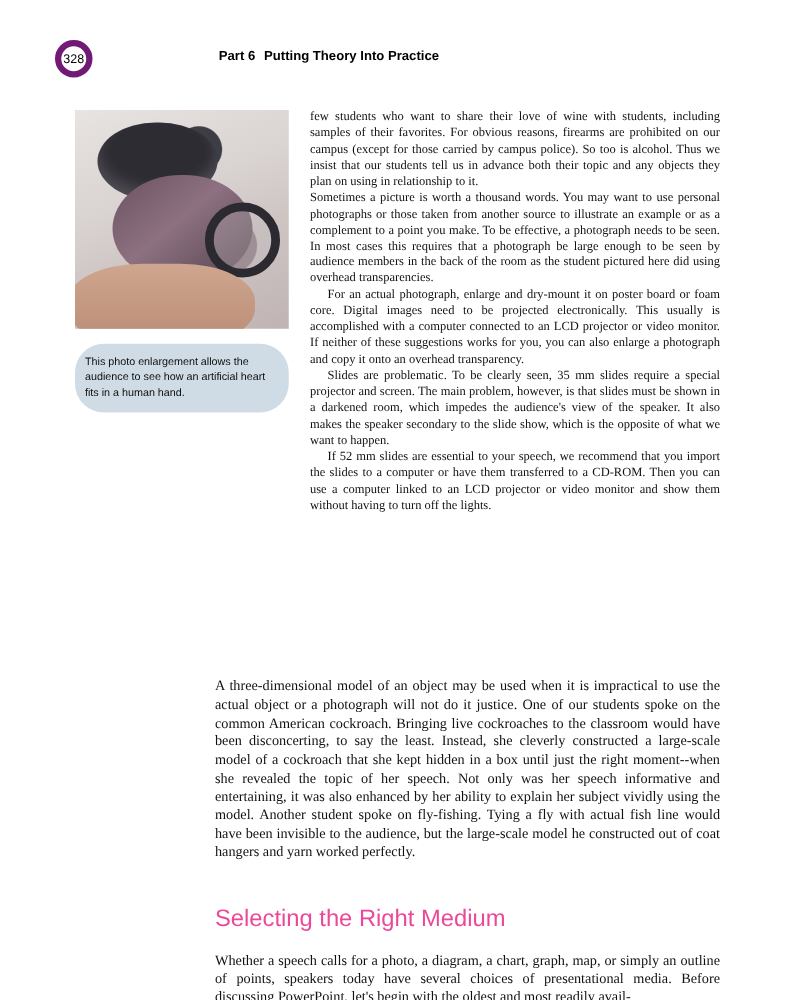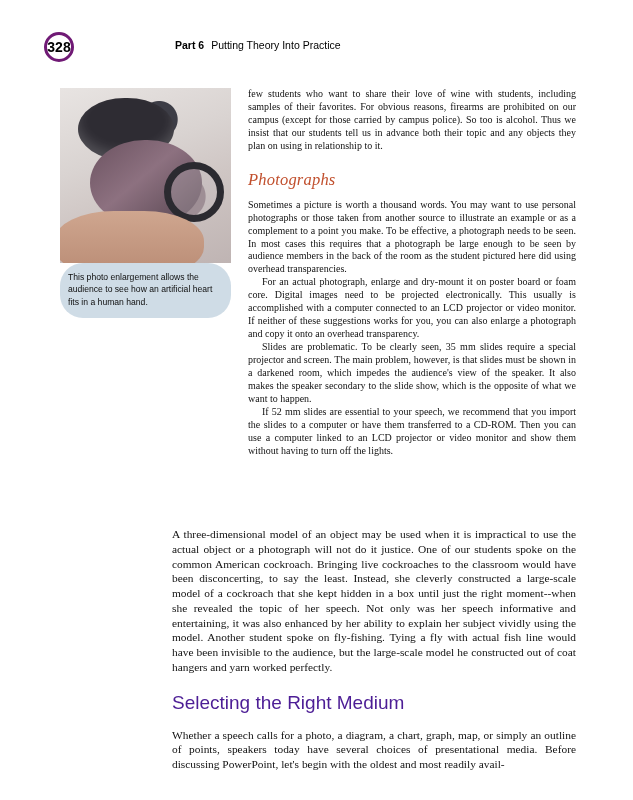--- a/index.html
+++ b/index.html
@@ -29,45 +29,45 @@
     left: 44px;
     right: 44px;
     height: 30px;
   }
   .page-number-circle {
     position: absolute;
     left: 0;
     top: 0;
     width: 30px;
     height: 30px;
-    border: 3px solid #701a75;
+    border: 5px solid #701a75;
     border-radius: 50%;
     box-sizing: border-box;
     display: flex;
     align-items: center;
     justify-content: center;
     font-family: "Liberation Sans", sans-serif;
-    font-size: 14px;
-    font-weight: bold;
+    font-size: 10px;
+    font-weight: normal;
     color: #000;
   }
   .header-text {
     position: absolute;
     left: 131px;
     top: 7px;
     font-family: "Liberation Sans", sans-serif;
     font-size: 10.5px;
     color: #000;
     white-space: nowrap;
   }
   .header-text .part {
     font-weight: bold;
   }
   .header-text .title {
-    font-weight: normal;
+    font-weight: bold;
     margin-left: 7px;
   }
 
   
   .figure {
     position: absolute;
     left: 60px;
     top: 88px;
     width: 171px;
   }
@@ -111,21 +111,21 @@
     left: -6px; bottom: -14px;
     width: 150px; height: 66px;
     background: linear-gradient(180deg, #cfa68f 0%, #b98b74 100%);
     border-radius: 60px / 30px;
   }
   .caption-box {
     width: 171px;
     box-sizing: border-box;
     background: #cfdce6;
     padding: 8px 8px 10px 8px;
-    margin-top: 0;
+    margin-top: 12px;
     border-radius: 23px;
   }
   .caption-text {
     font-family: "Liberation Sans", sans-serif;
     font-size: 8.6px;
     line-height: 1.45;
     color: #0e0e0e;
   }
 
   
@@ -157,35 +157,36 @@
 
   
   .full {
     position: absolute;
     left: 172px;
     top: 527px;
     width: 404px;
   }
   .full p.body {
     font-size: 11.4px;
+    margin-top: 15px;
   }
   h2.sub2 {
     font-family: "Liberation Serif", serif;
     font-style: italic;
     font-size: 16.5px;
     font-weight: normal;
     color: #c1502e;
     margin: 0 0 9px 0;
   }
   h1.section {
     font-family: "Liberation Sans", sans-serif;
     font-size: 19px;
     font-weight: normal;
-    color: #4c1d95;
-    margin: 17px 0 14px 0;
+    color: #ec4899;
+    margin: 35px 0 14px 0;
   }
 </style>
 </head>
 <body>
 
 <div class="page">
 
   <div class="header">
     <div class="page-number-circle">328</div>
     <div class="header-text">
@@ -201,21 +202,20 @@
       <div class="hand"></div>
     </div>
     <div class="caption-box">
       <div class="caption-text">This photo enlargement allows the audience to see how an artificial heart fits in a human hand.</div>
     </div>
   </div>
 
   <div class="col">
     <p class="body">few students who want to share their love of wine with students, including samples of their favorites. For obvious reasons, firearms are prohibited on our campus (except for those carried by campus police). So too is alcohol. Thus we insist that our students tell us in advance both their topic and any objects they plan on using in relationship to it.</p>
 
-    <h2 class="sub">Photographs</h2>
 
     <p class="body">Sometimes a picture is worth a thousand words. You may want to use personal photographs or those taken from another source to illustrate an example or as a complement to a point you make. To be effective, a photograph needs to be seen. In most cases this requires that a photograph be large enough to be seen by audience members in the back of the room as the student pictured here did using overhead transparencies.</p>
     <p class="body indent">For an actual photograph, enlarge and dry-mount it on poster board or foam core. Digital images need to be projected electronically. This usually is accomplished with a computer connected to an LCD projector or video monitor. If neither of these suggestions works for you, you can also enlarge a photograph and copy it onto an overhead transparency.</p>
     <p class="body indent">Slides are problematic. To be clearly seen, 35 mm slides require a special projector and screen. The main problem, however, is that slides must be shown in a darkened room, which impedes the audience's view of the speaker. It also makes the speaker secondary to the slide show, which is the opposite of what we want to happen.</p>
     <p class="body indent">If 52 mm slides are essential to your speech, we recommend that you import the slides to a computer or have them transferred to a CD-ROM. Then you can use a computer linked to an LCD projector or video monitor and show them without having to turn off the lights.</p>
   </div>
 
   <div class="full">
     <p class="body">A three-dimensional model of an object may be used when it is impractical to use the actual object or a photograph will not do it justice. One of our students spoke on the common American cockroach. Bringing live cockroaches to the classroom would have been disconcerting, to say the least. Instead, she cleverly constructed a large-scale model of a cockroach that she kept hidden in a box until just the right moment--when she revealed the topic of her speech. Not only was her speech informative and entertaining, it was also enhanced by her ability to explain her subject vividly using the model. Another student spoke on fly-fishing. Tying a fly with actual fish line would have been invisible to the audience, but the large-scale model he constructed out of coat hangers and yarn worked perfectly.</p>
     <h1 class="section">Selecting the Right Medium</h1>

